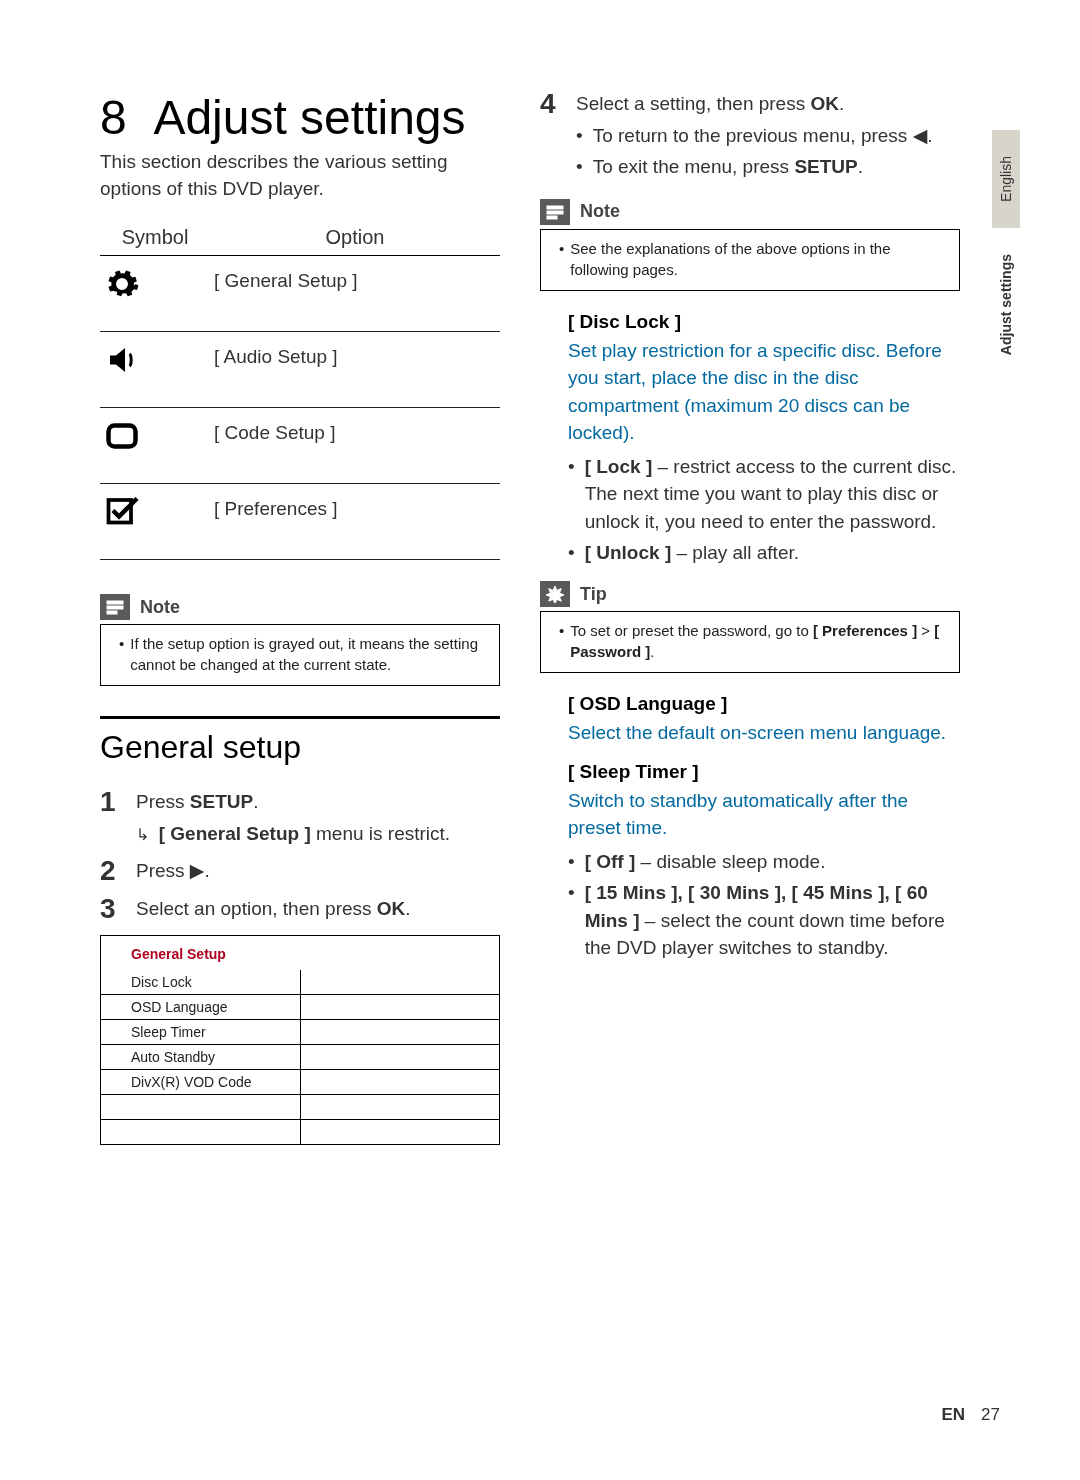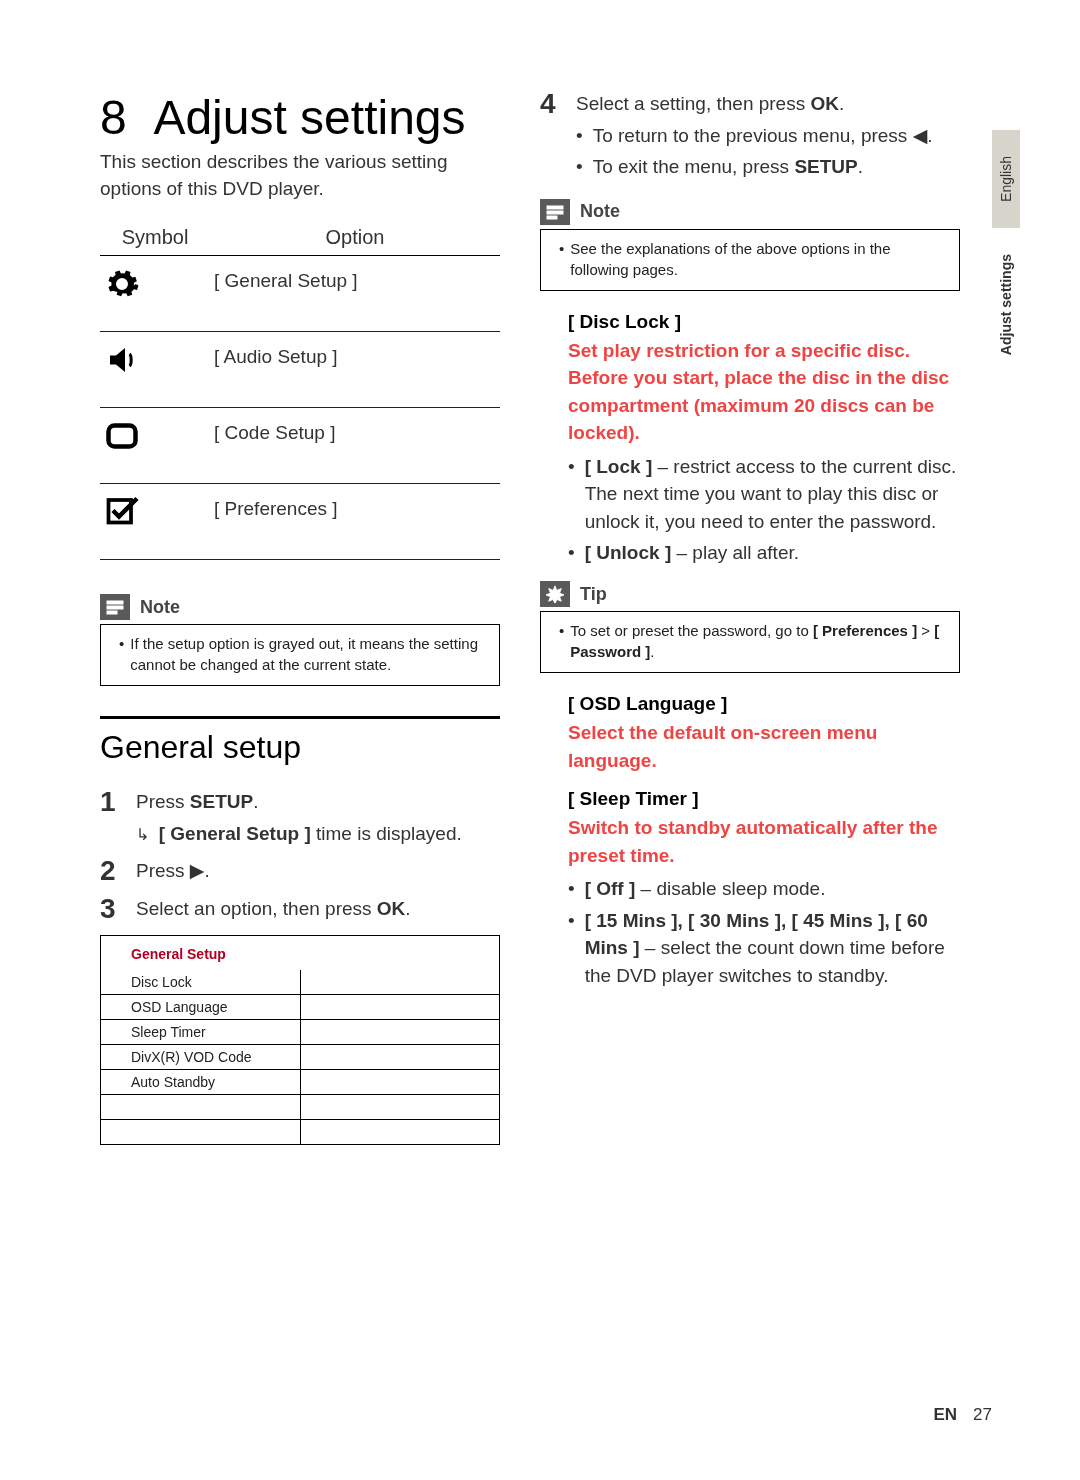--- a/index.html
+++ b/index.html
@@ -36,25 +36,25 @@
   .tri { display:inline-block; }
   .menushot { border: 1.5px solid #000; margin: 12px 0 0 0; }
   .menushot .mtitle { color:#b00020; font-weight:700; font-size:14px; padding:10px 30px 8px 30px;}
   .menushot table { width: 100%; border-collapse: collapse; }
   .menushot td { border-bottom: 1px solid #000; padding: 4px 10px 4px 30px; font-size: 14px; color:#222; width:50%;}
   .menushot td.right { border-left:1px solid #000; }
   ul.bul { list-style: none; margin: 4px 0 4px 0; }
   ul.bul > li { display: flex; gap: 10px; font-size: 19px; font-weight: 300; line-height: 1.45; margin-bottom: 4px; color:#333;}
   ul.bul > li .bu { flex-shrink:0; }
   .opt-title { font-size: 19px; font-weight: 600; margin: 14px 0 4px 0; }
-  .opt-desc { font-size: 19px; font-weight: 700; line-height: 1.45; margin-bottom: 6px; color:#ef4444;}
+  .opt-desc { font-size: 19px; font-weight: 400; line-height: 1.45; margin-bottom: 6px; color:#0369a1;}
   .sidetab { position: absolute; right: 60px; top: 130px; text-align: center; }
   .sidetab .lang { background: #d7d4cb; padding: 26px 6px; font-size: 14px; writing-mode: vertical-rl; transform: rotate(180deg); margin-bottom:18px; color:#333;}
   .sidetab .sec { font-size: 14px; writing-mode: vertical-rl; transform: rotate(180deg); color:#333; font-weight:600; padding: 8px 6px;}
-  .footer { position: absolute; bottom: 55px; right: 88px; font-size: 17px; color:#333;}
+  .footer { position: absolute; bottom: 55px; right: 80px; font-size: 17px; color:#333;}
   .footer .en { font-weight:600; margin-right:16px;}
 </style>
 </head>
 <body>
 
 <div class="page">
   <div class="col col-left">
     <h1>
       <span class="chapnum">8</span>&nbsp;&nbsp;<span>Adjust settings</span>
     </h1>
@@ -127,21 +127,21 @@
     </div>
 
     <div class="thickrule"></div>
     <h2>General setup</h2>
 
     <ol class="steps">
       <li>
         <span class="num">1</span>
         <div class="body">
           <span>Press </span><b>SETUP</b>.
-          <div class="sub"><span class="arrow">↳</span> <b>[ General Setup ]</b><span> time is displayed.</span></div>
+          <div class="sub"><span class="arrow">↳</span> <b>[ General Setup ]</b><span> menu is restrict.</span></div>
         </div>
       </li>
       <li>
         <span class="num">2</span>
         <div class="body"><span>Press </span><span class="tri">▶</span>.</div>
       </li>
       <li>
         <span class="num">3</span>
         <div class="body"><span>Select an option, then press </span><b>OK</b>.</div>
       </li>
@@ -157,25 +157,25 @@
             </tr>
         <tr>
               <td>OSD Language</td>
               <td class="right"></td>
             </tr>
         <tr>
               <td>Sleep Timer</td>
               <td class="right"></td>
             </tr>
         <tr>
+              <td>Auto Standby</td>
+              <td class="right"></td>
+            </tr>
+        <tr>
               <td>DivX(R) VOD Code</td>
-              <td class="right"></td>
-            </tr>
-        <tr>
-              <td>Auto Standby</td>
               <td class="right"></td>
             </tr>
         <tr>
               <td>&nbsp;</td>
               <td class="right"></td>
             </tr>
         <tr>
               <td style="border-bottom:none">&nbsp;</td>
               <td class="right" style="border-bottom:none"></td>
             </tr>

